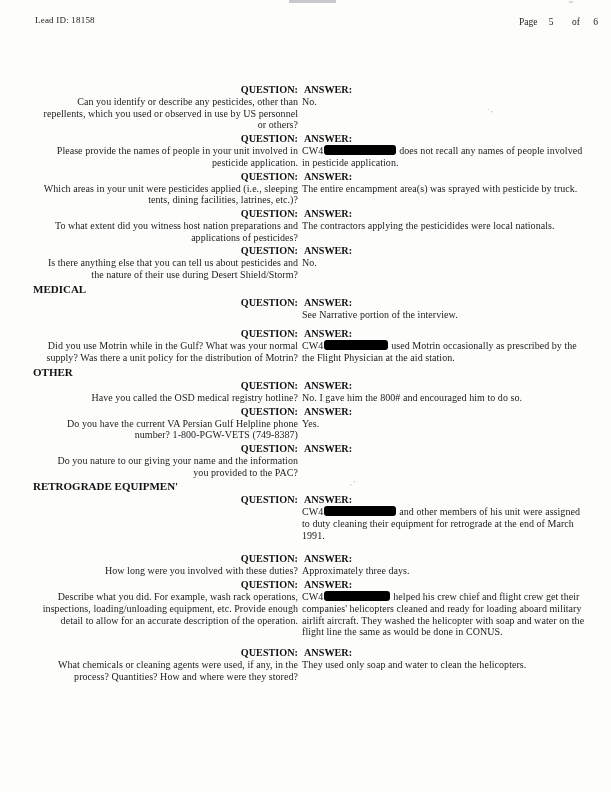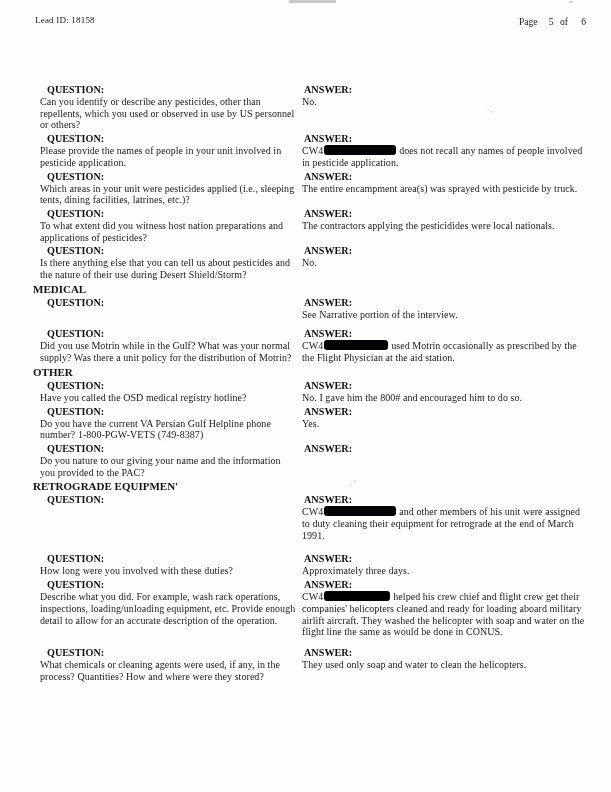--- a/index.html
+++ b/index.html
@@ -18,37 +18,37 @@
   .hdr-lead {
     position: absolute; left: 35px; top: 15px;
     font-size: 9px; letter-spacing: 0.2px; color: #222;
   }
   .hdr-page {
     position: absolute; left: 519px; top: 17px;
     font-size: 9.5px; color: #222; white-space: nowrap;
   }
   .hdr-page span { display: inline-block; }
   .hdr-page .pg-cur { margin-left: 9px; }
-  .hdr-page .pg-of  { margin-left: 4px; }
+  .hdr-page .pg-of  { margin-left: 16px; }
   .hdr-page .pg-tot { margin-left: 11px; }
 
   
   .artifact { position: absolute; pointer-events: none; }
   .art-topbar { left: 289px; top: 0; width: 47px; height: 3px; background: #c9c9cd; }
   .art-topdot { left: 569px; top: 1px; width: 4px; height: 2px; background: #d8d8dc; }
   .art-dots1 { left: 487px; top: 106px; color: #8f8f93; font-size: 7px; }
   .art-dots2 { left: 352px; top: 222px; color: #9b9b9f; font-size: 7px; }
   .art-dots3 { left: 350px; top: 479px; color: #9b9b9f; font-size: 7px; }
 
   
   .content {
     position: absolute; left: 0; top: 84px; width: 611px;
   }
   .qa-row { display: flex; align-items: flex-start; margin-bottom: 2px; }
-  .q-col { width: 258px; margin-left: 40px; flex: none; }
+  .q-col { width: 258px; margin-left: 40px; flex: none; text-align: right; }
   .a-col { width: 288px; margin-left: 4px; flex: none; }
   .lbl {
     font-weight: bold; font-size: 10.2px; line-height: 12px;
     color: #111;
   }
   .q-lbl { padding-left: 7px; }
   .a-lbl { padding-left: 2px; }
   .body {
     font-size: 10px; line-height: 11.7px; color: #1b1b1b;
     letter-spacing: 0.05px;

